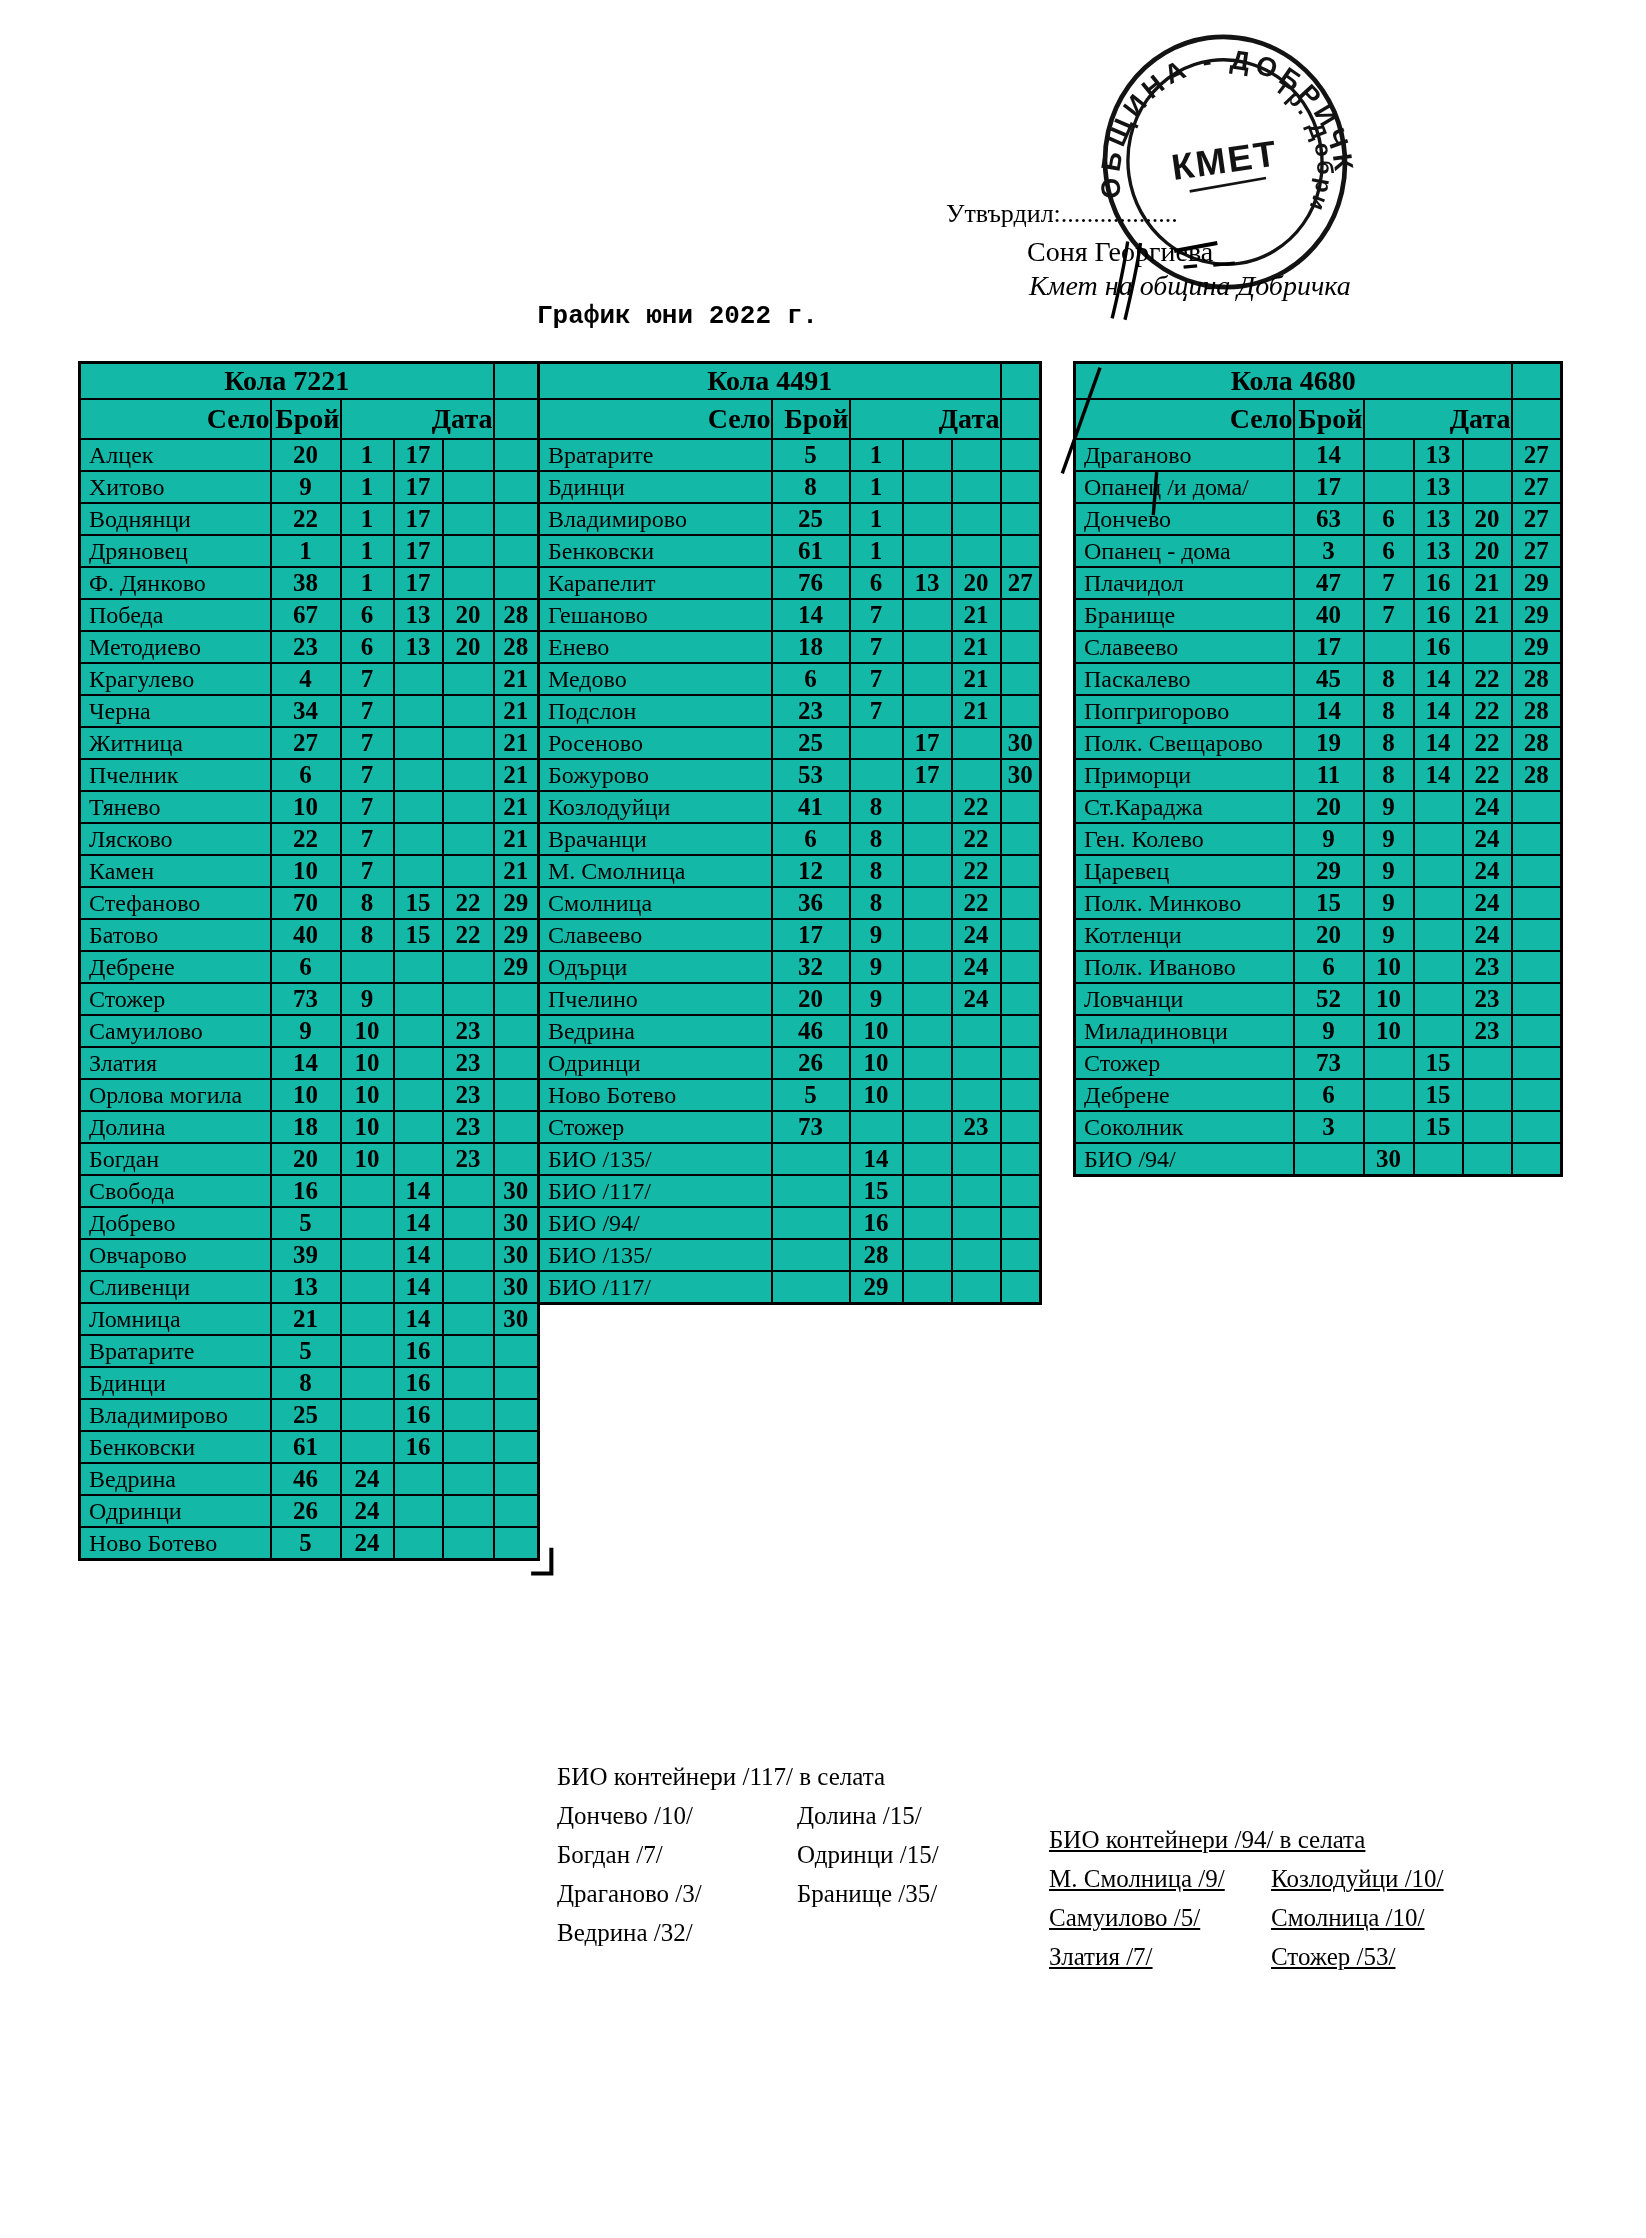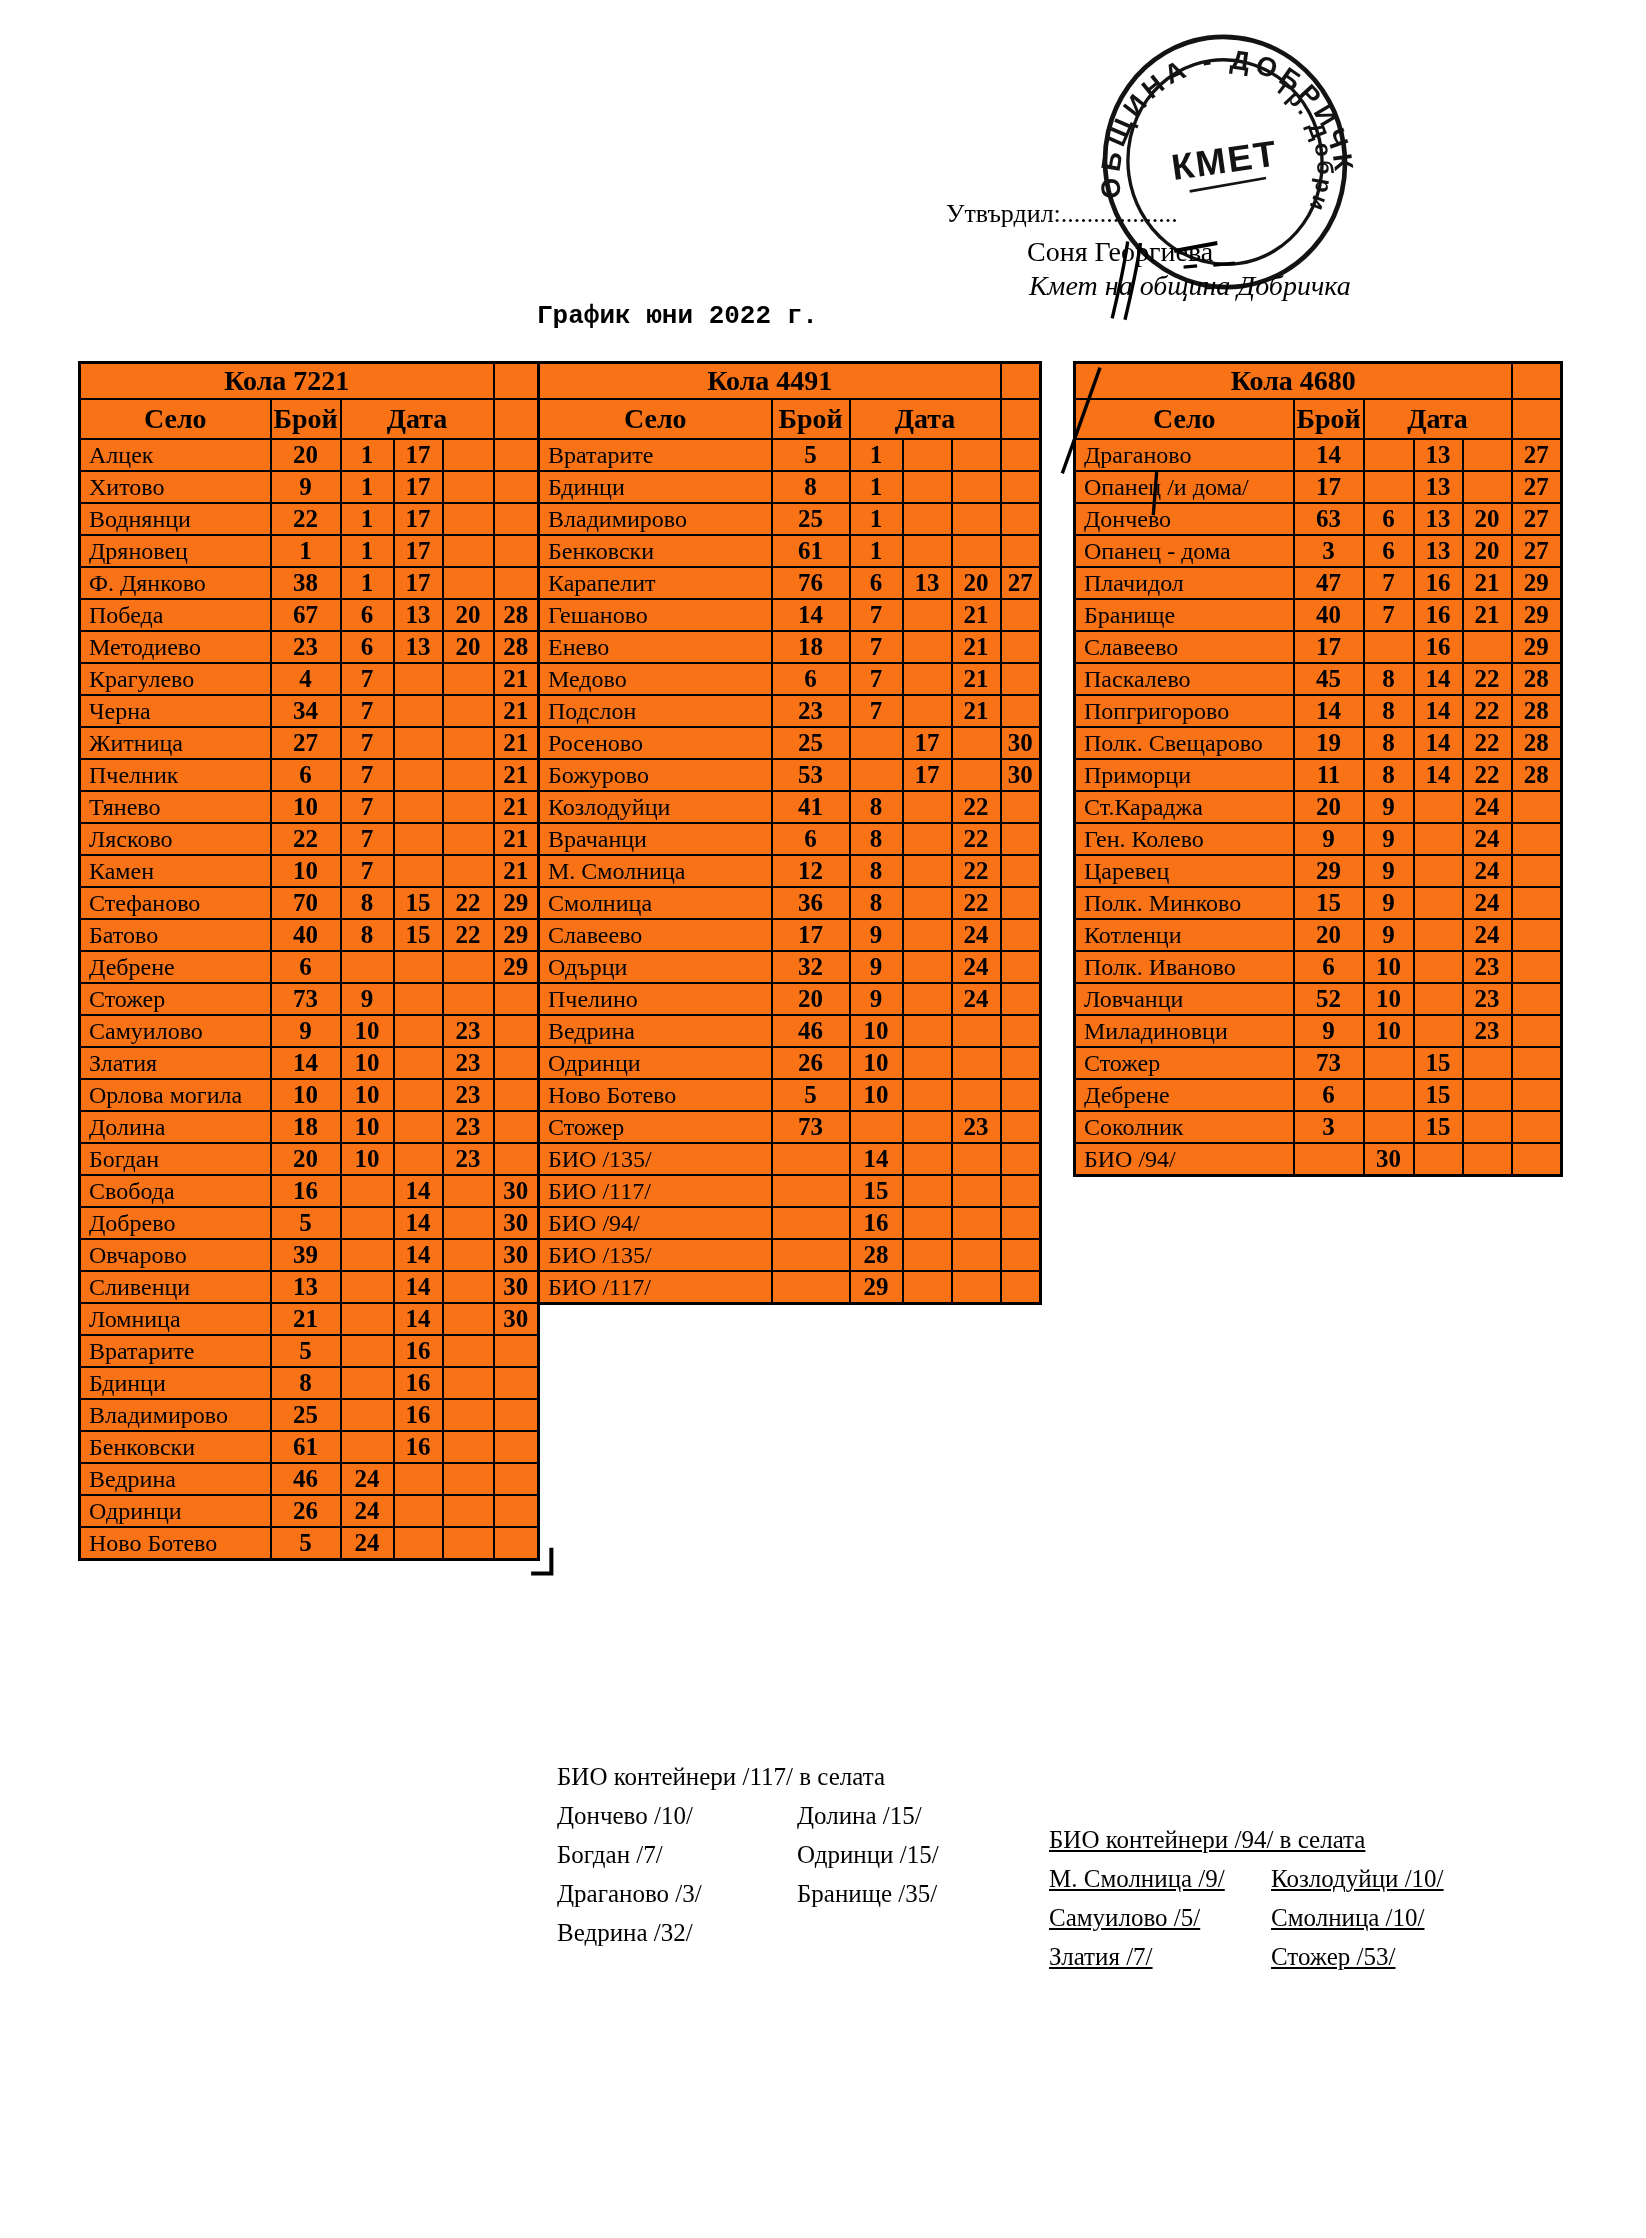--- a/index.html
+++ b/index.html
@@ -15,36 +15,36 @@
   .approval-line{position:absolute;font-size:26px;white-space:nowrap;}
   .approver-name{position:absolute;font-size:28px;white-space:nowrap;}
   .approver-title{position:absolute;font-size:28px;font-style:italic;white-space:nowrap;}
   .doc-title{position:absolute;font-size:26px;font-weight:700;white-space:nowrap;}
   .stamp-wrap{position:absolute;left:1095px;top:30px;width:260px;height:264px;opacity:.92;}
   
   table.sched{
     position:absolute;
     border-collapse:collapse;
     table-layout:fixed;
-    background:#f97316;
+    background:#14b8a6;
   }
   table.sched td{
     border:2px solid #000;
     height:30px;
     padding:0;
     overflow:hidden;
     white-space:nowrap;
   }
   table.sched tr.t-title td{
     height:34px;border:2.7px solid #000;
     font-size:28px;font-weight:700;text-align:center;
   }
   table.sched tr.t-head td{
     height:38px;border:2.7px solid #000;
-    font-size:28px;font-weight:700;text-align:center;
+    font-size:28px;font-weight:700;text-align:right;
   }
   table.sched td.c-village{font-size:24px;text-align:left;padding-left:8px;}
   table.sched td.c-num{font-size:25px;font-weight:700;text-align:center;}
   table.sched{border:3.4px solid #000;}
   
   .txt-block{position:absolute;font-size:25px;line-height:39px;white-space:nowrap;}
   .txt-block .blk-title{font-size:25px;}
   .two-col{display:grid;}
   
   #ink{position:absolute;left:0;top:0;width:1646px;height:2239px;pointer-events:none;}

